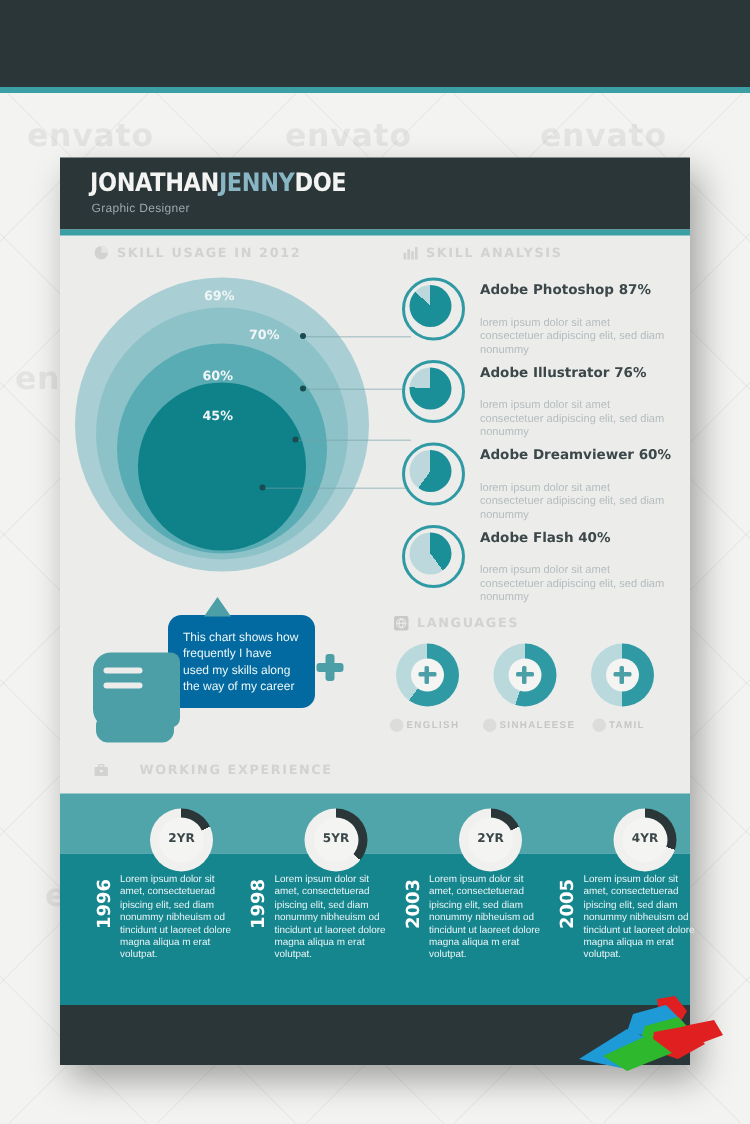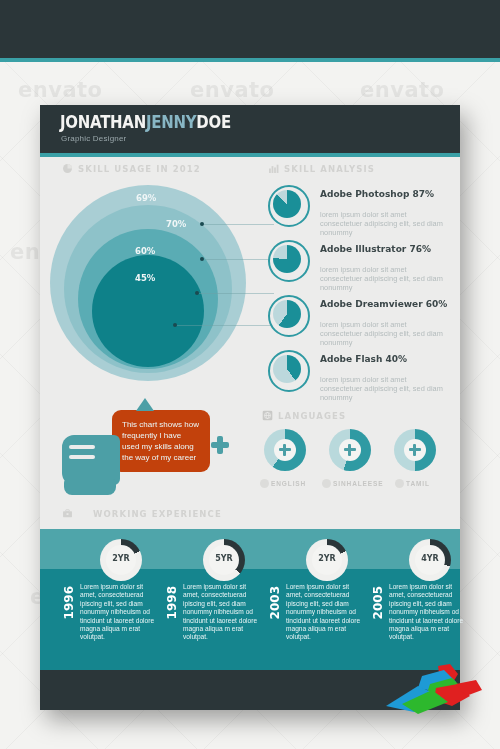--- a/index.html
+++ b/index.html
@@ -104,21 +104,21 @@
     position: absolute; left: 52px; top: 4px; font-size: 9px; font-weight: bold;
     color: #3b4749; white-space: nowrap; font-family: "DejaVu Sans", sans-serif;
   }
   .sk-body {
     position: absolute; left: 52px; top: 25px; width: 125px;
     font-size: 7.4px; line-height: 9.2px; color: #b4bcbd;
   }
 
   
   .bubble {
-    position: absolute; background: #c2410c; border-radius: 9px;
+    position: absolute; background: #0369a1; border-radius: 9px;
     color: #eaf7f8; font-size: 8px; line-height: 11px; padding: 9px 10px;
   }
   .bubble-tail {
     position: absolute; width: 0; height: 0;
     border-left: 9px solid transparent; border-right: 9px solid transparent;
     border-bottom: 13px solid #4c9fa6;
   }
   .hand-palm {
     position: absolute; background: #4c9fa6; border-radius: 12px 6px 6px 12px;
   }

